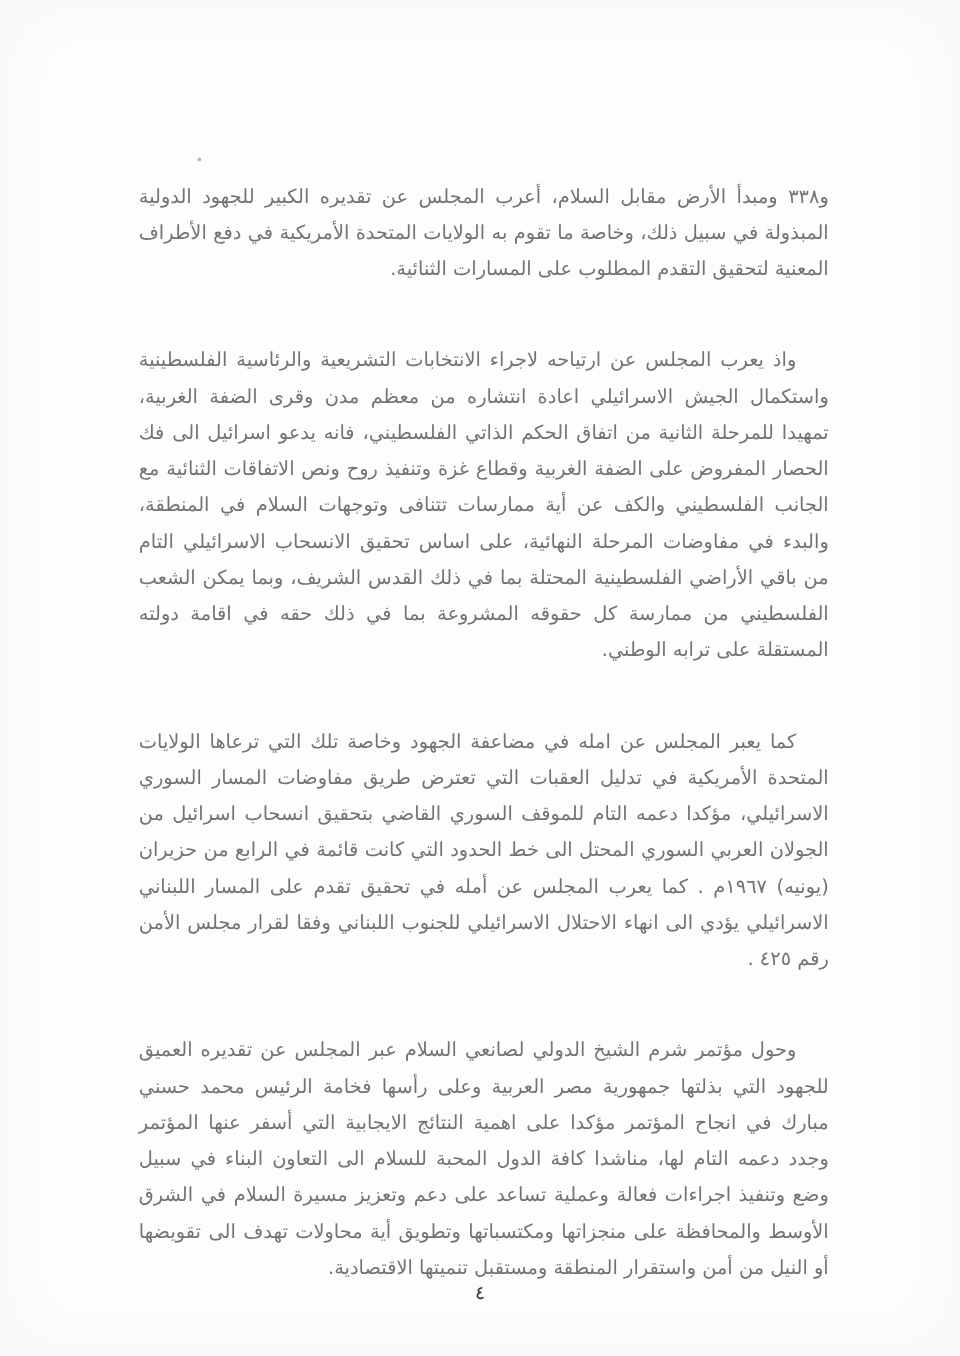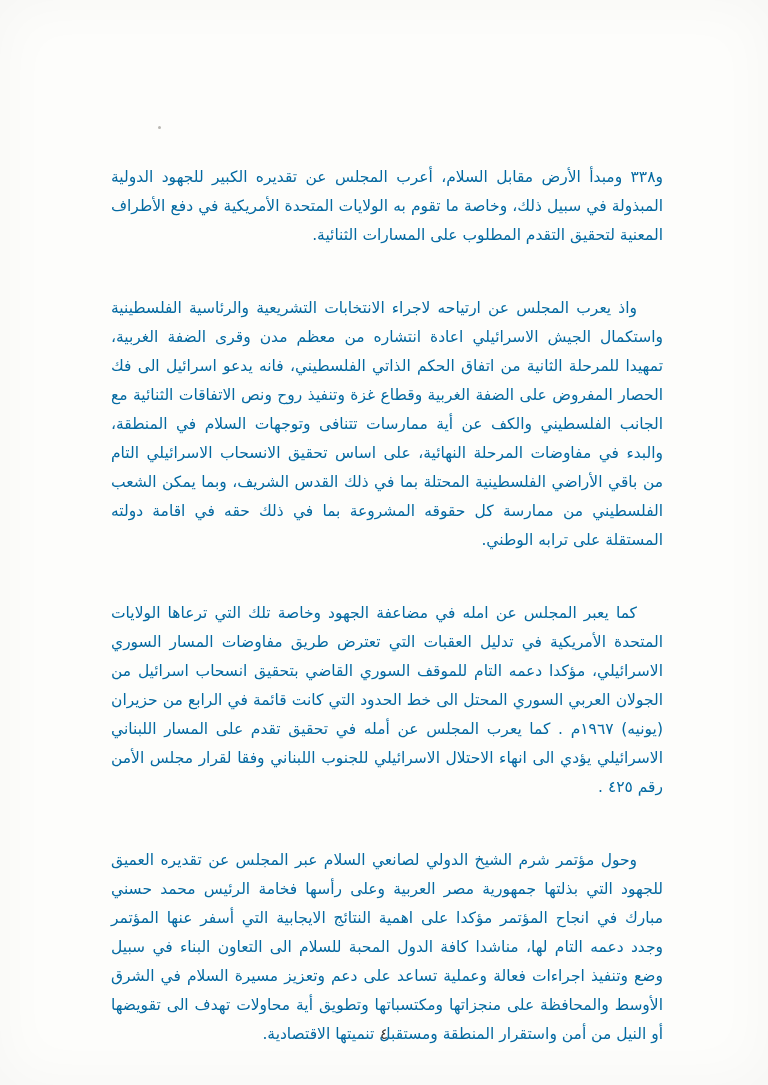--- a/index.html
+++ b/index.html
@@ -22,24 +22,24 @@
     position: absolute;
     top: 126px;
     left: 158px;
     width: 3px;
     height: 3px;
     border-radius: 50%;
     background: #b9b7b2;
   }
   .content {
     position: absolute;
-    top: 163px;
+    top: 143px;
     right: 105px;
     width: 552px;
-    color: #0369a1;
+    color: #737373;
     font-size: 15.5px;
     line-height: 29px;
     text-align: justify;
     text-justify: inter-word;
     direction: rtl;
   }
   .content p {
     margin: 0 0 2px 0;
   }
   .content p.indent {

